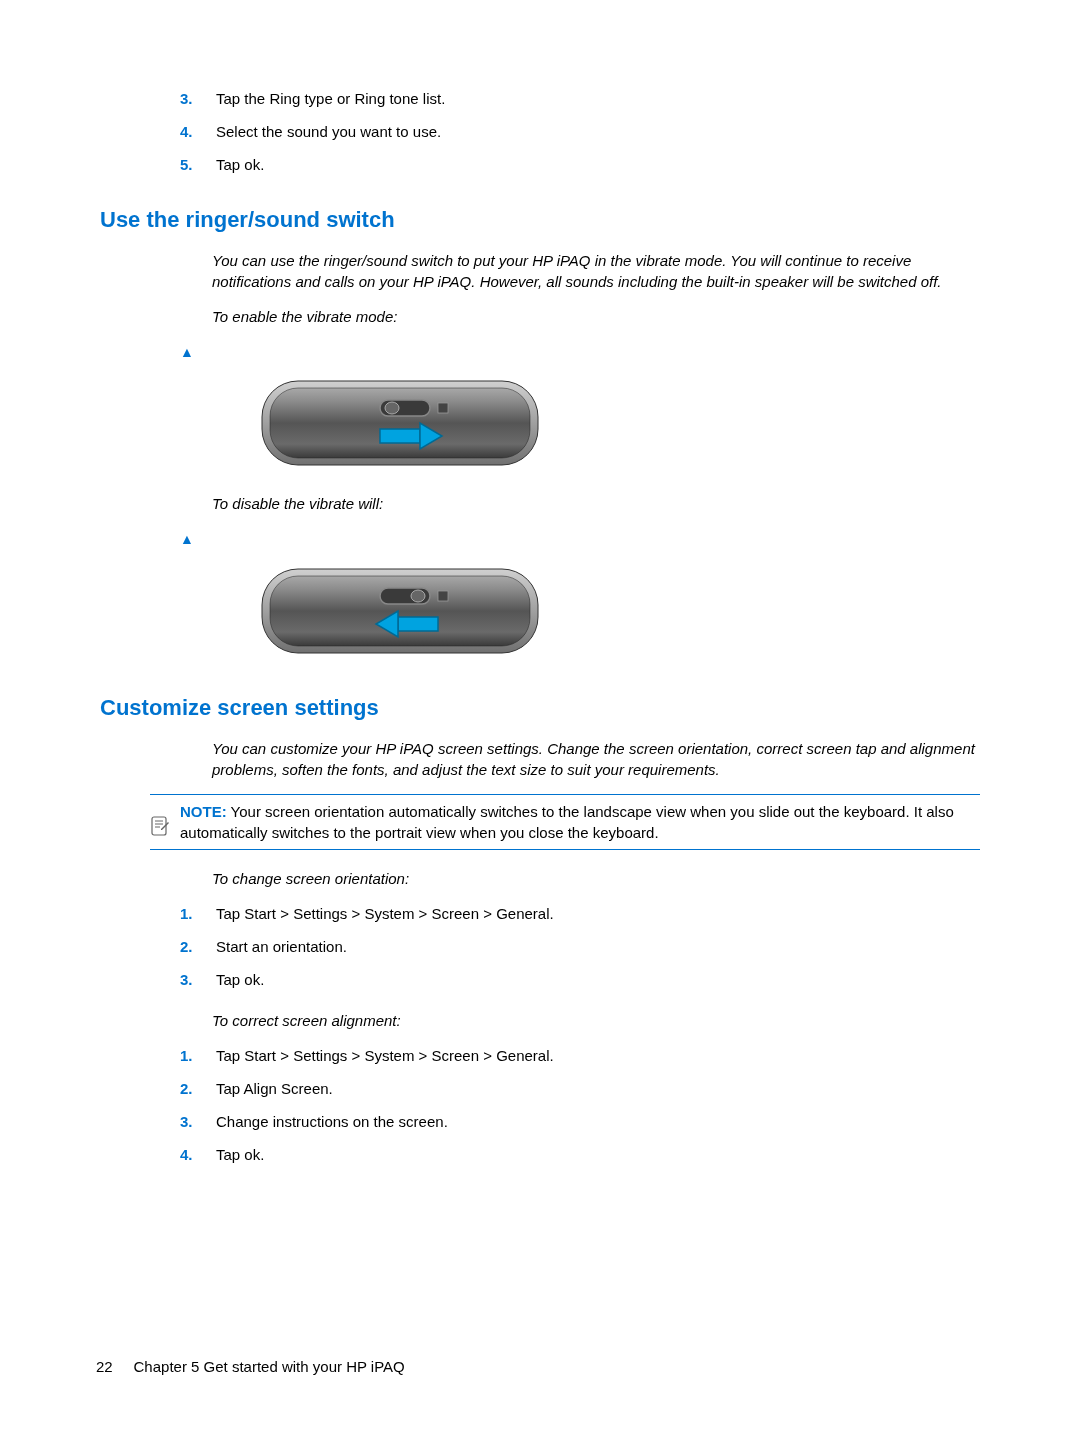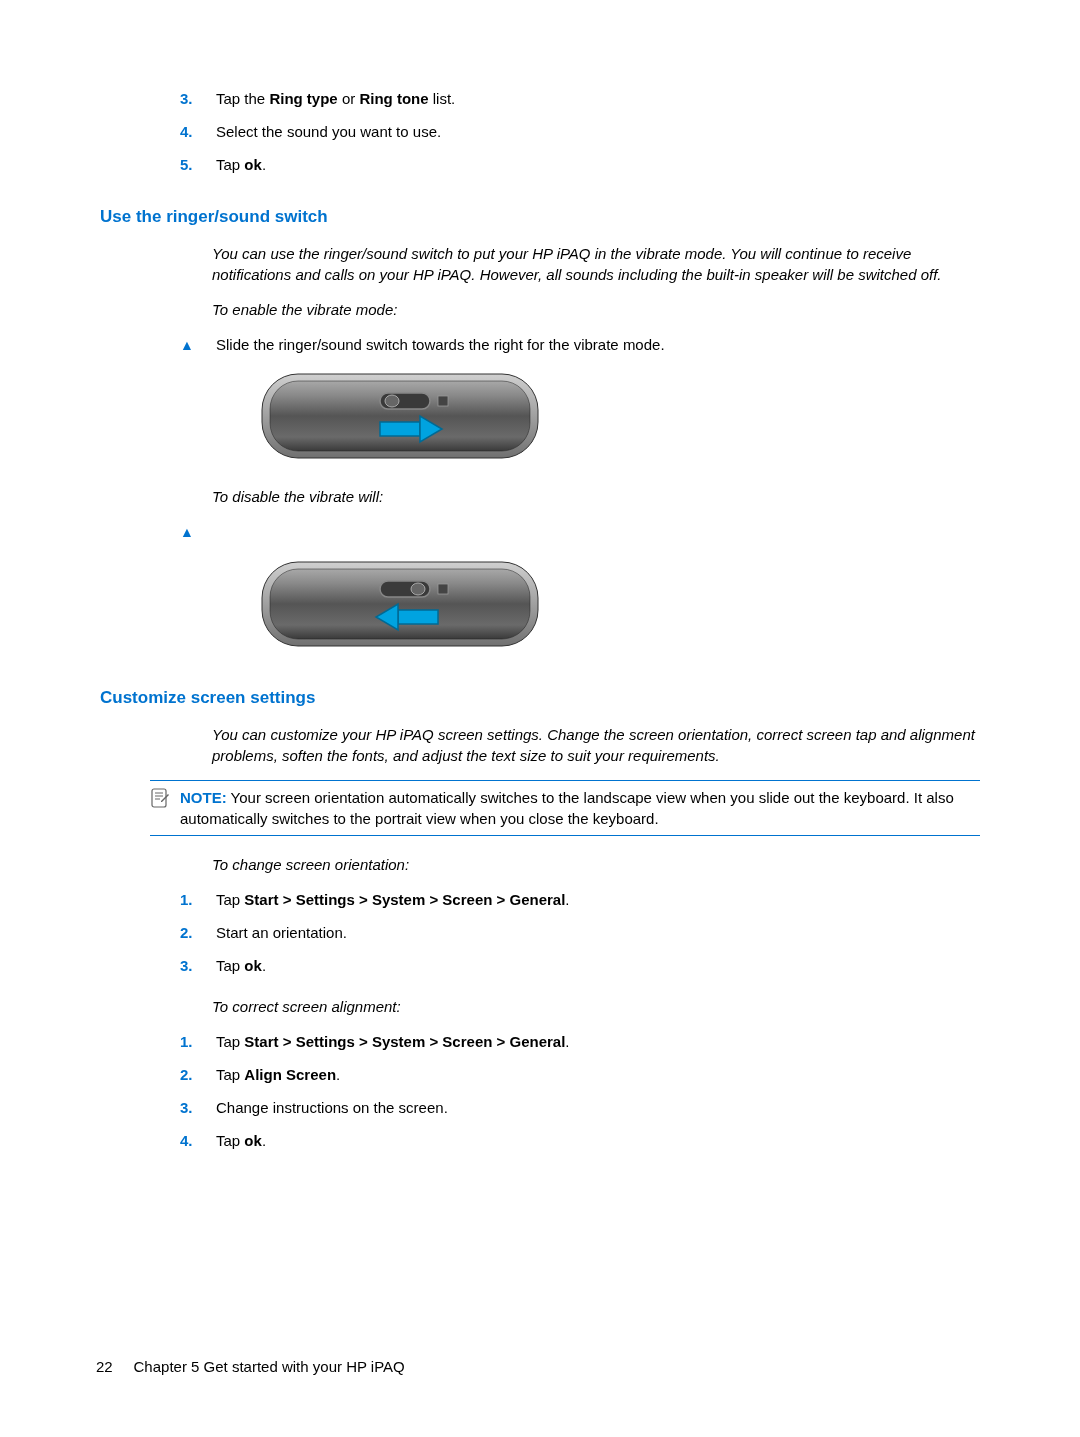--- a/index.html
+++ b/index.html
@@ -27,21 +27,21 @@
       display: flex;
       margin-bottom: 12px;
     }
     .ol-num {
       color: #0073cf;
       font-weight: bold;
       min-width: 36px;
     }
     h2 {
       color: #0073cf;
-      font-size: 17px;
+      font-size: 22px;
       font-weight: bold;
       margin-top: 30px;
       margin-bottom: 14px;
     }
     .body-text {
       margin-left: 112px;
       margin-bottom: 14px;
       font-style: italic;
     }
     .bullet-list {
@@ -62,42 +62,42 @@
     .device-illus {
       margin: 10px 0 18px 160px;
     }
     .note-box {
       margin-left: 50px;
       border-top: 1px solid #0073cf;
       border-bottom: 1px solid #0073cf;
       padding: 6px 0;
       margin-bottom: 18px;
       display: flex;
-      align-items: flex-start;
+      align-items: flex-end;
     }
     .note-icon {
       color: #666;
       font-size: 18px;
       min-width: 30px;
       margin-top: 1px;
     }
     .note-text {
       flex: 1;
     }
     .note-label {
       color: #0073cf;
       font-weight: bold;
     }
     .footer {
       position: absolute;
       bottom: 60px;
       left: 96px;
     }
     .bold {
-      font-weight: bold;
+      font-weight: normal;
     }
   </style>
 </head>
 <body>
 
 <ul class="ol-start">
   <li>
     <span class="ol-num">3.</span>
     <span>
       <span>Tap the </span><span class="bold">Ring type</span><span> or </span><span class="bold">Ring tone</span><span> list.</span>
@@ -114,21 +114,20 @@
     </span>
   </li>
 </ul>
 
 <h2>Use the ringer/sound switch</h2>
 <p class="body-text">You can use the ringer/sound switch to put your HP iPAQ in the vibrate mode. You will continue to receive notifications and calls on your HP iPAQ. However, all sounds including the built-in speaker will be switched off.</p>
 <p class="body-text">To enable the vibrate mode:</p>
 <ul class="bullet-list">
   <li>
     <span class="triangle-icon">▲</span>
-    <span>Slide the ringer/sound switch towards the right for the vibrate mode.</span>
   </li>
 </ul>
 
 <div class="device-illus">
   <svg width="280" height="94" viewBox="0 0 280 94">
     <defs>
       <linearGradient id="bodyGrad1" x1="0" y1="0" x2="0" y2="1">
         <stop offset="0%" stop-color="#a8a8a8"></stop>
         <stop offset="20%" stop-color="#8a8a8a"></stop>
         <stop offset="50%" stop-color="#555"></stop>

